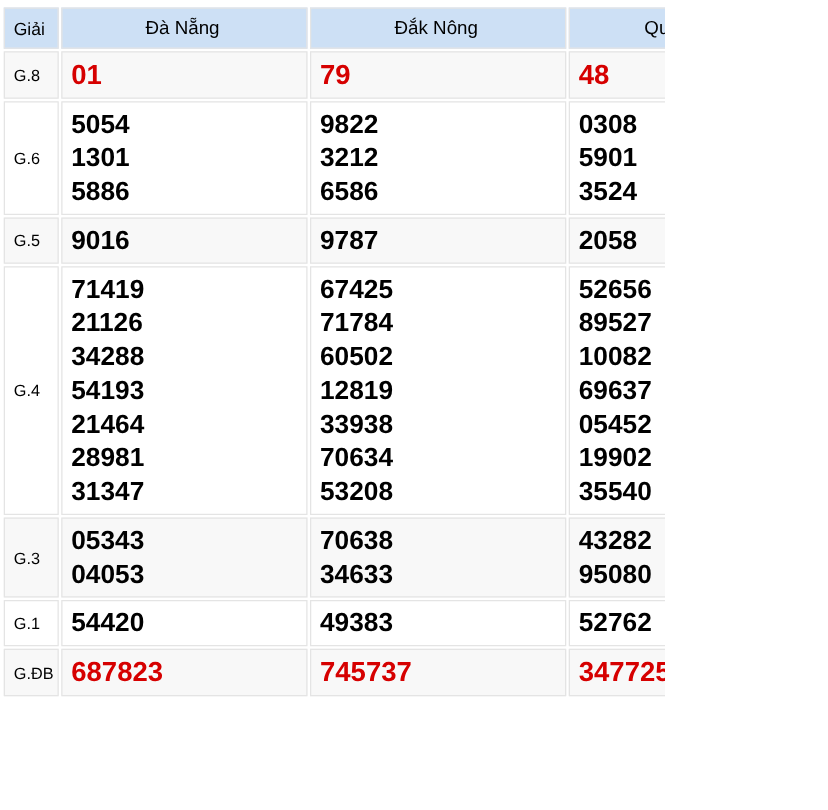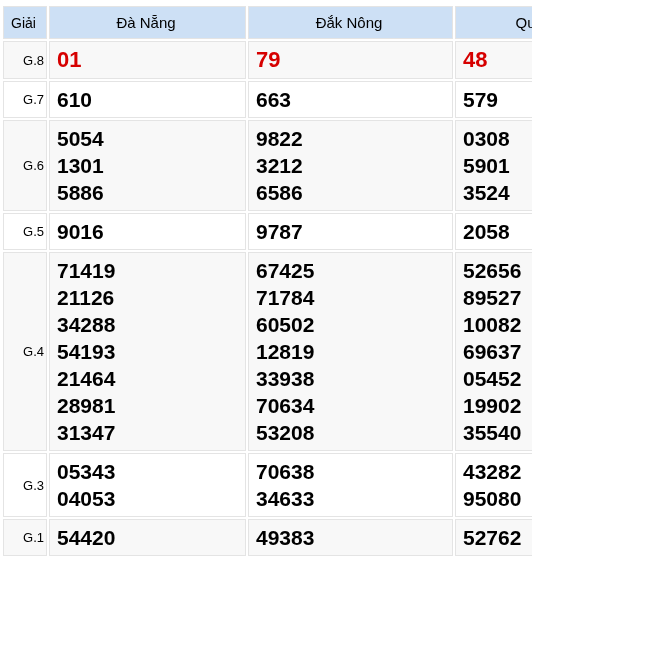--- a/index.html
+++ b/index.html
@@ -40,21 +40,21 @@
     vertical-align: middle;
   }
   thead th.corner {
     text-align: left;
     padding-left: 7px;
     font-size: 14px;
   }
   td.label {
     font-size: 13px;
     font-weight: 400;
-    text-align: right;
+    text-align: left;
     padding: 2px 2px 2px 7px;
     vertical-align: middle;
     background: #fff;
   }
   td.num {
     font-size: 21px;
     font-weight: 700;
     text-align: left;
     padding: 4px 7px;
     line-height: 27px;
@@ -96,32 +96,20 @@
             <div>01</div>
           </td>
           <td class="num">
             <div>79</div>
           </td>
           <td class="num">
             <div>48</div>
           </td>
         </tr>
         <tr>
-          <td class="label">G.7</td>
-          <td class="num">
-            <div>610</div>
-          </td>
-          <td class="num">
-            <div>663</div>
-          </td>
-          <td class="num">
-            <div>579</div>
-          </td>
-        </tr>
-        <tr>
           <td class="label">G.6</td>
           <td class="num">
             <div>5054</div>
             <div>1301</div>
             <div>5886</div>
           </td>
           <td class="num">
             <div>9822</div>
             <div>3212</div>
             <div>6586</div>
@@ -194,15 +182,27 @@
           <td class="num">
             <div>54420</div>
           </td>
           <td class="num">
             <div>49383</div>
           </td>
           <td class="num">
             <div>52762</div>
           </td>
         </tr>
+        <tr class="hl">
+          <td class="label">G.ĐB</td>
+          <td class="num">
+            <div>687823</div>
+          </td>
+          <td class="num">
+            <div>745737</div>
+          </td>
+          <td class="num">
+            <div>347725</div>
+          </td>
+        </tr>
       </tbody>
   </table>
 </div>
 
 </body></html>

